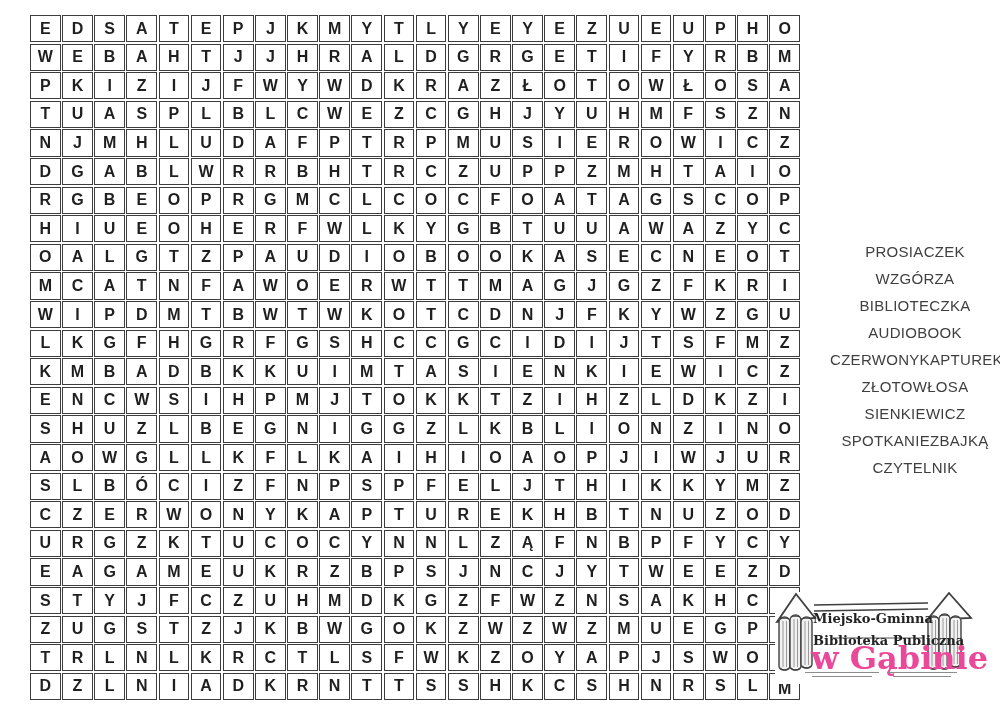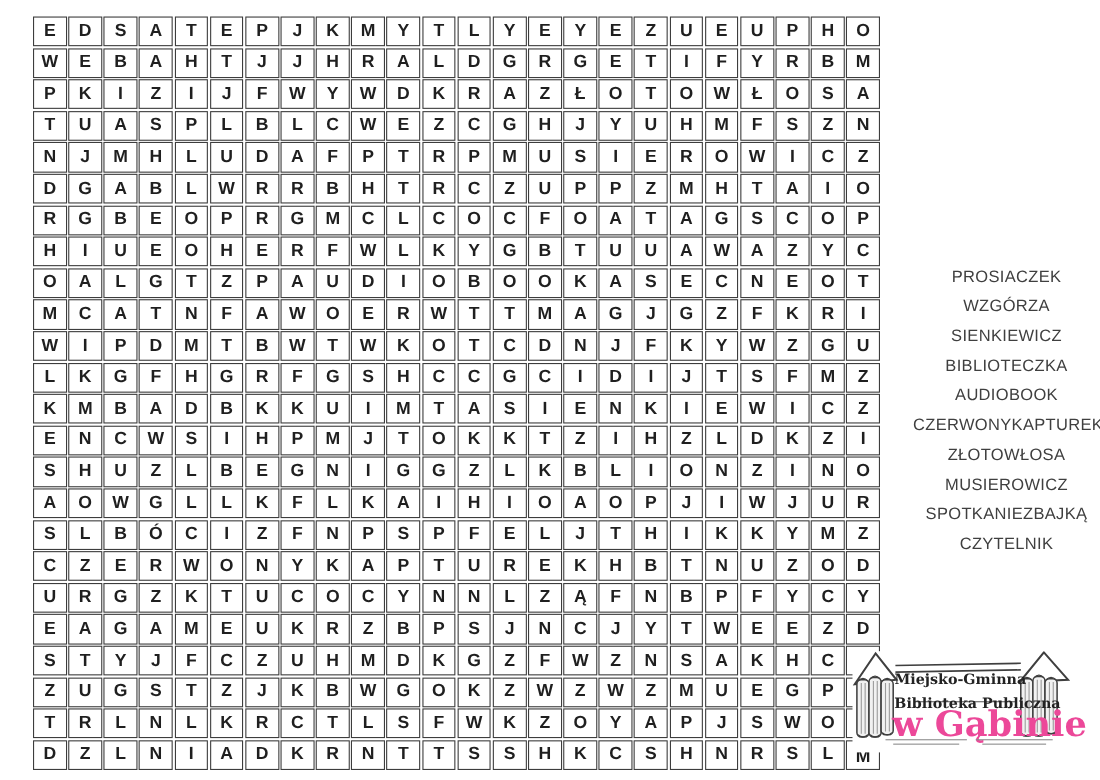--- a/index.html
+++ b/index.html
@@ -642,26 +642,25 @@
     <div class="cell">N</div>
     <div class="cell">R</div>
     <div class="cell">S</div>
     <div class="cell">L</div>
     <div class="cell low">M</div>
   </div>
 
 <ul class="words" id="wordlist">
     <li>PROSIACZEK</li>
     <li>WZGÓRZA</li>
-    <li>SIENKIEWICZ</li>
     <li>BIBLIOTECZKA</li>
     <li>AUDIOBOOK</li>
     <li>CZERWONYKAPTUREK</li>
     <li>ZŁOTOWŁOSA</li>
-    <li>MUSIEROWICZ</li>
+    <li>SIENKIEWICZ</li>
     <li>SPOTKANIEZBAJKĄ</li>
     <li>CZYTELNIK</li>
   </ul>
 
 <div class="logo">
   <svg width="203" height="92" viewBox="0 0 203 92">
 
     <g stroke="#3f3f3f" stroke-width="1.5" fill="none">
       <path d="M39 13 L153 11"></path>
       <path d="M39 19 L153 17"></path>

